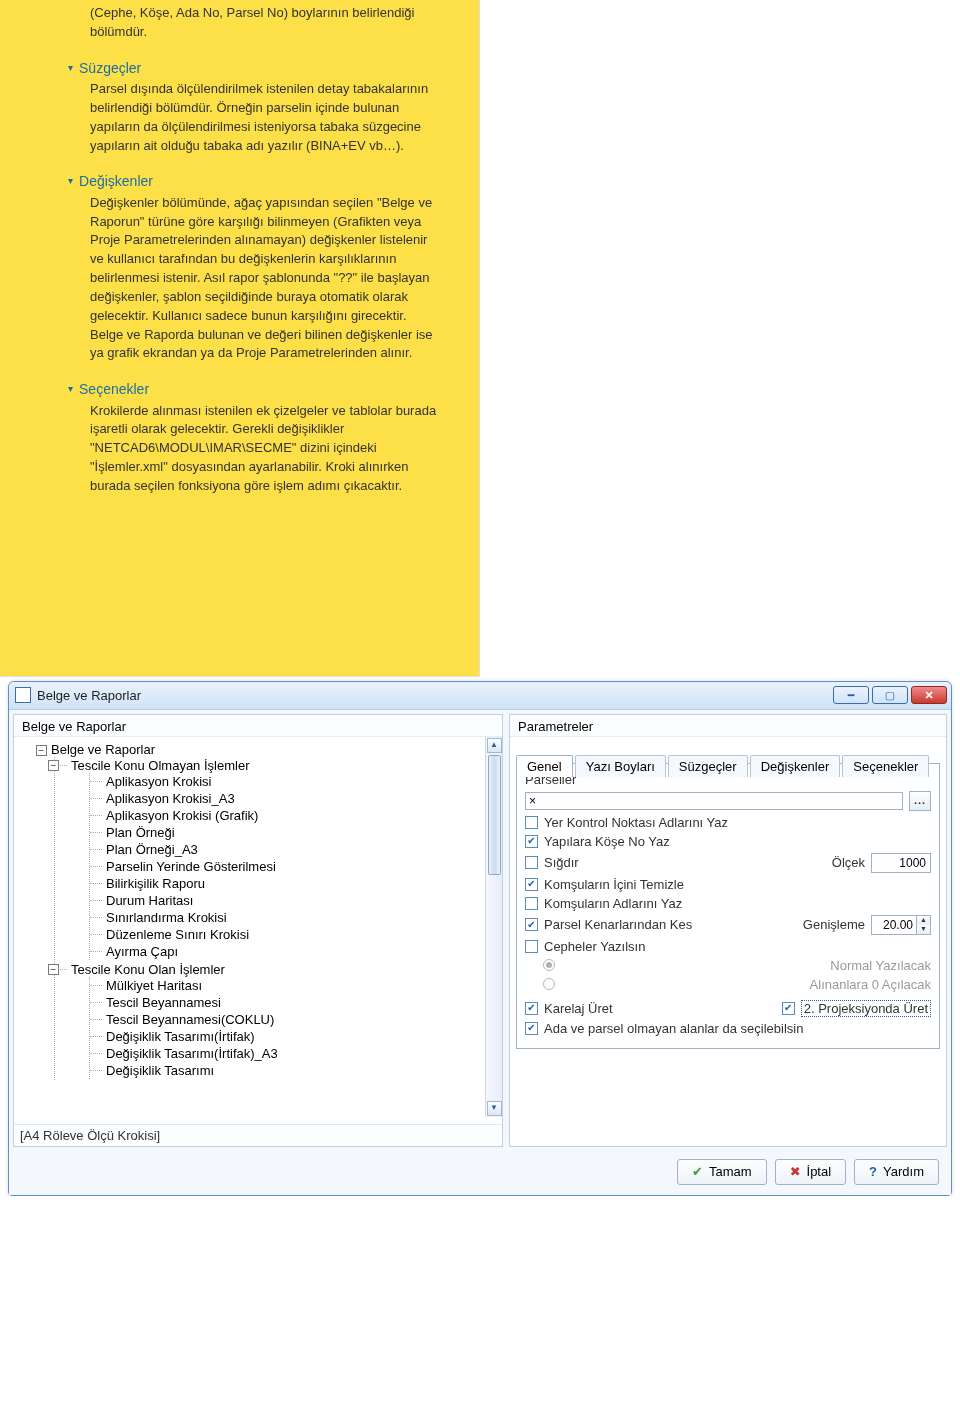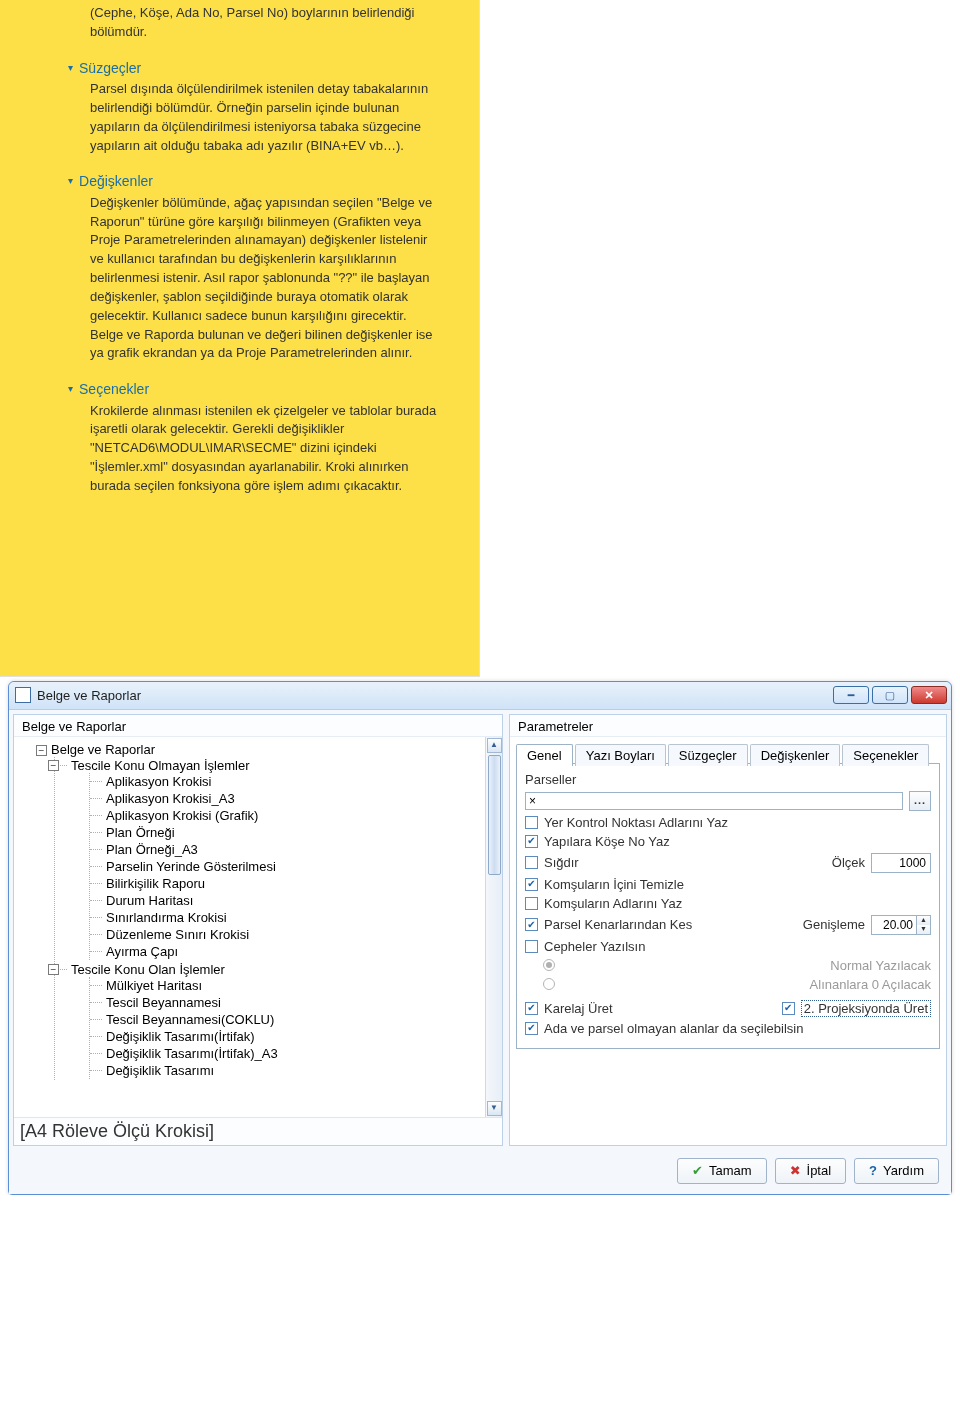--- a/index.html
+++ b/index.html
@@ -159,22 +159,23 @@
     font-size:10px;
     line-height:9px;
     text-align:center;
     color:#333;
     margin-right:4px;
     vertical-align:middle;
   }
   .footer-status {
     border-top:1px solid #e0e6ed;
     padding:3px 6px;
-    font-size:18px;
+    font-size:13px;
     background:#fbfdff;
+    margin-top:7px;
   }
   
   .scrollbar {
     position:absolute;
     right:0;top:0;bottom:0;
     width:17px;
     background:linear-gradient(to right,#f4f7fb,#e7eef7);
     border-left:1px solid #d0dae6;
     display:flex;
     flex-direction:column;
@@ -199,21 +200,21 @@
     font-size:13px;
   }
   .tab {
     padding:3px 10px 3px 10px;
     border:1px solid #b8c4d0;
     border-bottom:none;
     background:#f5f9fd;
     margin-right:2px;
     border-radius:2px 2px 0 0;
     position:relative;
-    top:3px;
+    top:14px;
     color:#000;
   }
   .tab.active {
     background:#ffffff;
     border-color:#9cb2c7;
   }
   .tab-content {
     border:1px solid #9cb2c7;
     margin:0 6px 6px 6px;
     padding:6px 8px 8px 8px;

